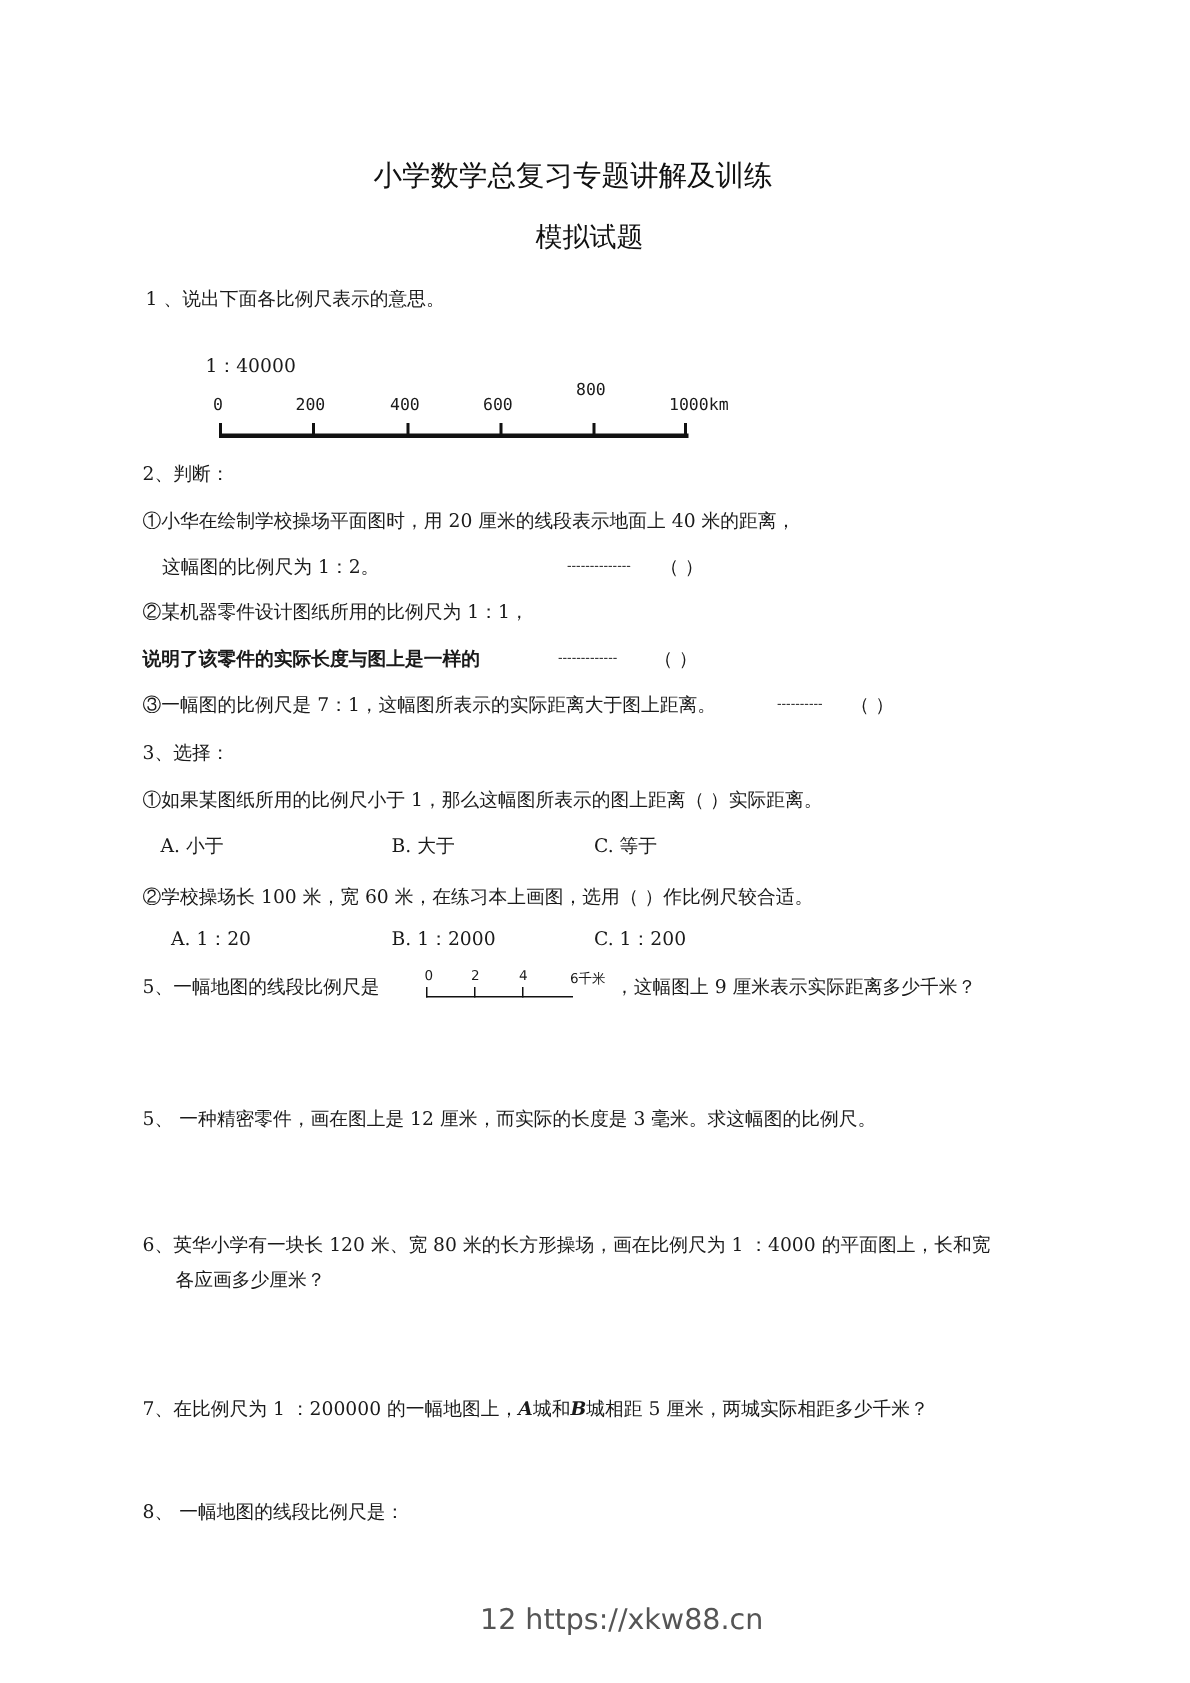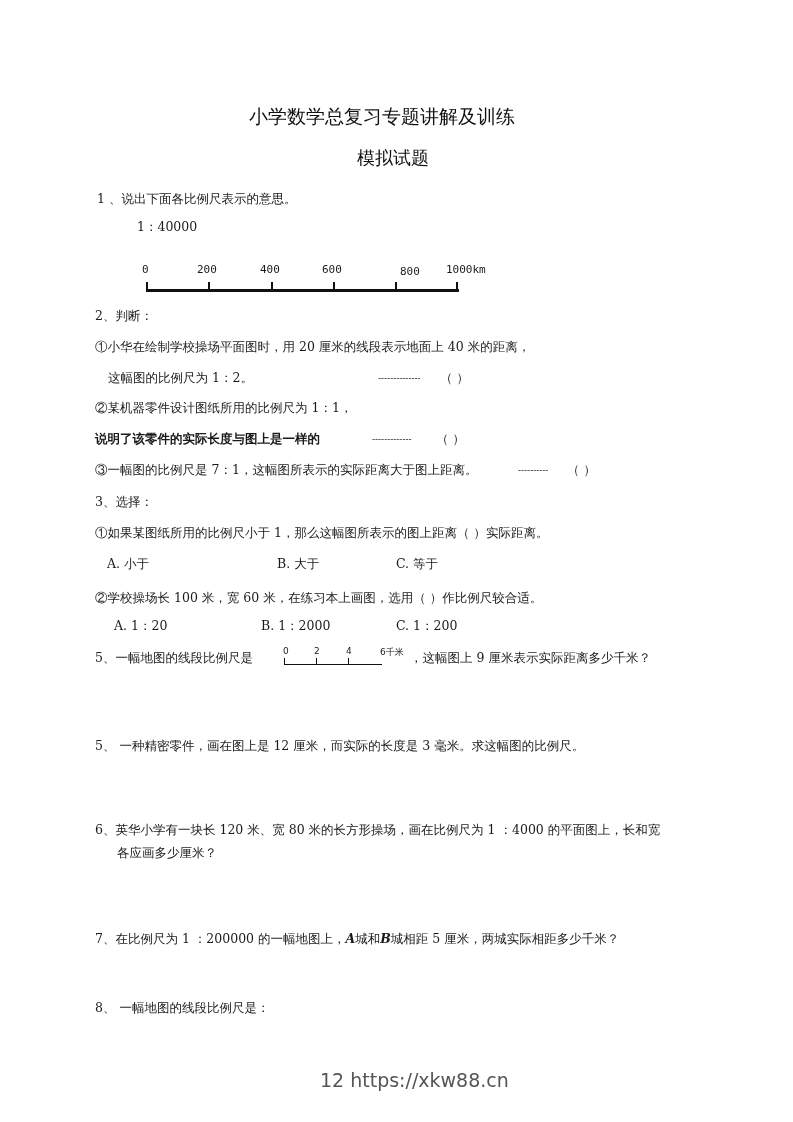--- a/index.html
+++ b/index.html
@@ -13,28 +13,28 @@
   .bar { position: absolute; background: #111; }
   .ital { font-style: italic; font-weight: bold; }
 </style>
 </head>
 <body>
 
 <div class="abs title" style="left:249px; top:104px;">小学数学总复习专题讲解及训练</div>
 <div class="abs title" style="left:357px; top:146px; font-size:18px;">模拟试题</div>
 
 <div class="abs line" style="left:97px; top:191px;">1 、说出下面各比例尺表示的意思。</div>
-<div class="abs line" style="left:137px; top:219px;">1：40000</div>
+<div class="abs line" style="left:137px; top:236px;">1：40000</div>
 
 <div>
   <div class="abs mono" style="left:142px; top:263px;">0</div>
   <div class="abs mono" style="left:197px; top:263px;">200</div>
   <div class="abs mono" style="left:260px; top:263px;">400</div>
   <div class="abs mono" style="left:322px; top:263px;">600</div>
-  <div class="abs mono" style="left:384px; top:265px;margin-left:16px;">800</div>
+  <div class="abs mono" style="left:384px; top:253px;">800</div>
   <div class="abs mono" style="left:446px; top:263px;">1000km</div>
   <div class="bar" style="left:146px; top:289px; width:313px; height:3px;"></div>
   <div class="bar" style="left:146px; top:282px; width:2px; height:9px;"></div>
   <div class="bar" style="left:208px; top:282px; width:2px; height:9px;"></div>
   <div class="bar" style="left:271px; top:282px; width:2px; height:9px;"></div>
   <div class="bar" style="left:333px; top:282px; width:2px; height:9px;"></div>
   <div class="bar" style="left:395px; top:282px; width:2px; height:9px;"></div>
   <div class="bar" style="left:456px; top:282px; width:2px; height:9px;"></div>
 </div>
 
@@ -50,21 +50,21 @@
 <div class="abs line" style="left:372px; top:431px; font-size:9px;">-------------</div>
 <div class="abs line" style="left:436px; top:431px;">（      ）</div>
 
 <div class="abs line" style="left:95px; top:462px;">③一幅图的比例尺是 7：1，这幅图所表示的实际距离大于图上距离。</div>
 <div class="abs line" style="left:518px; top:462px; font-size:9px;">----------</div>
 <div class="abs line" style="left:567px; top:462px;">（      ）</div>
 
 <div class="abs line" style="left:95px; top:494px;">3、选择：</div>
 <div class="abs line" style="left:95px; top:525px;">①如果某图纸所用的比例尺小于 1，那么这幅图所表示的图上距离（        ）实际距离。</div>
 <div class="abs line" style="left:107px; top:556px;">A. 小于</div>
-<div class="abs line" style="left:261px; top:556px;margin-left:16px;">B. 大于</div>
+<div class="abs line" style="left:261px; top:556px;">B. 大于</div>
 <div class="abs line" style="left:396px; top:556px;">C. 等于</div>
 
 <div class="abs line" style="left:95px; top:590px;">②学校操场长 100 米，宽 60 米，在练习本上画图，选用（        ）作比例尺较合适。</div>
 <div class="abs line" style="left:114px; top:618px;">A. 1：20</div>
 <div class="abs line" style="left:261px; top:618px;">B. 1：2000</div>
 <div class="abs line" style="left:396px; top:618px;">C. 1：200</div>
 
 <div class="abs line" style="left:95px; top:650px;">5、一幅地图的线段比例尺是</div>
 <div>
   <div class="abs" style="left:283px; top:646px; font-size:9px; font-family:'DejaVu Sans', sans-serif;">0</div>

